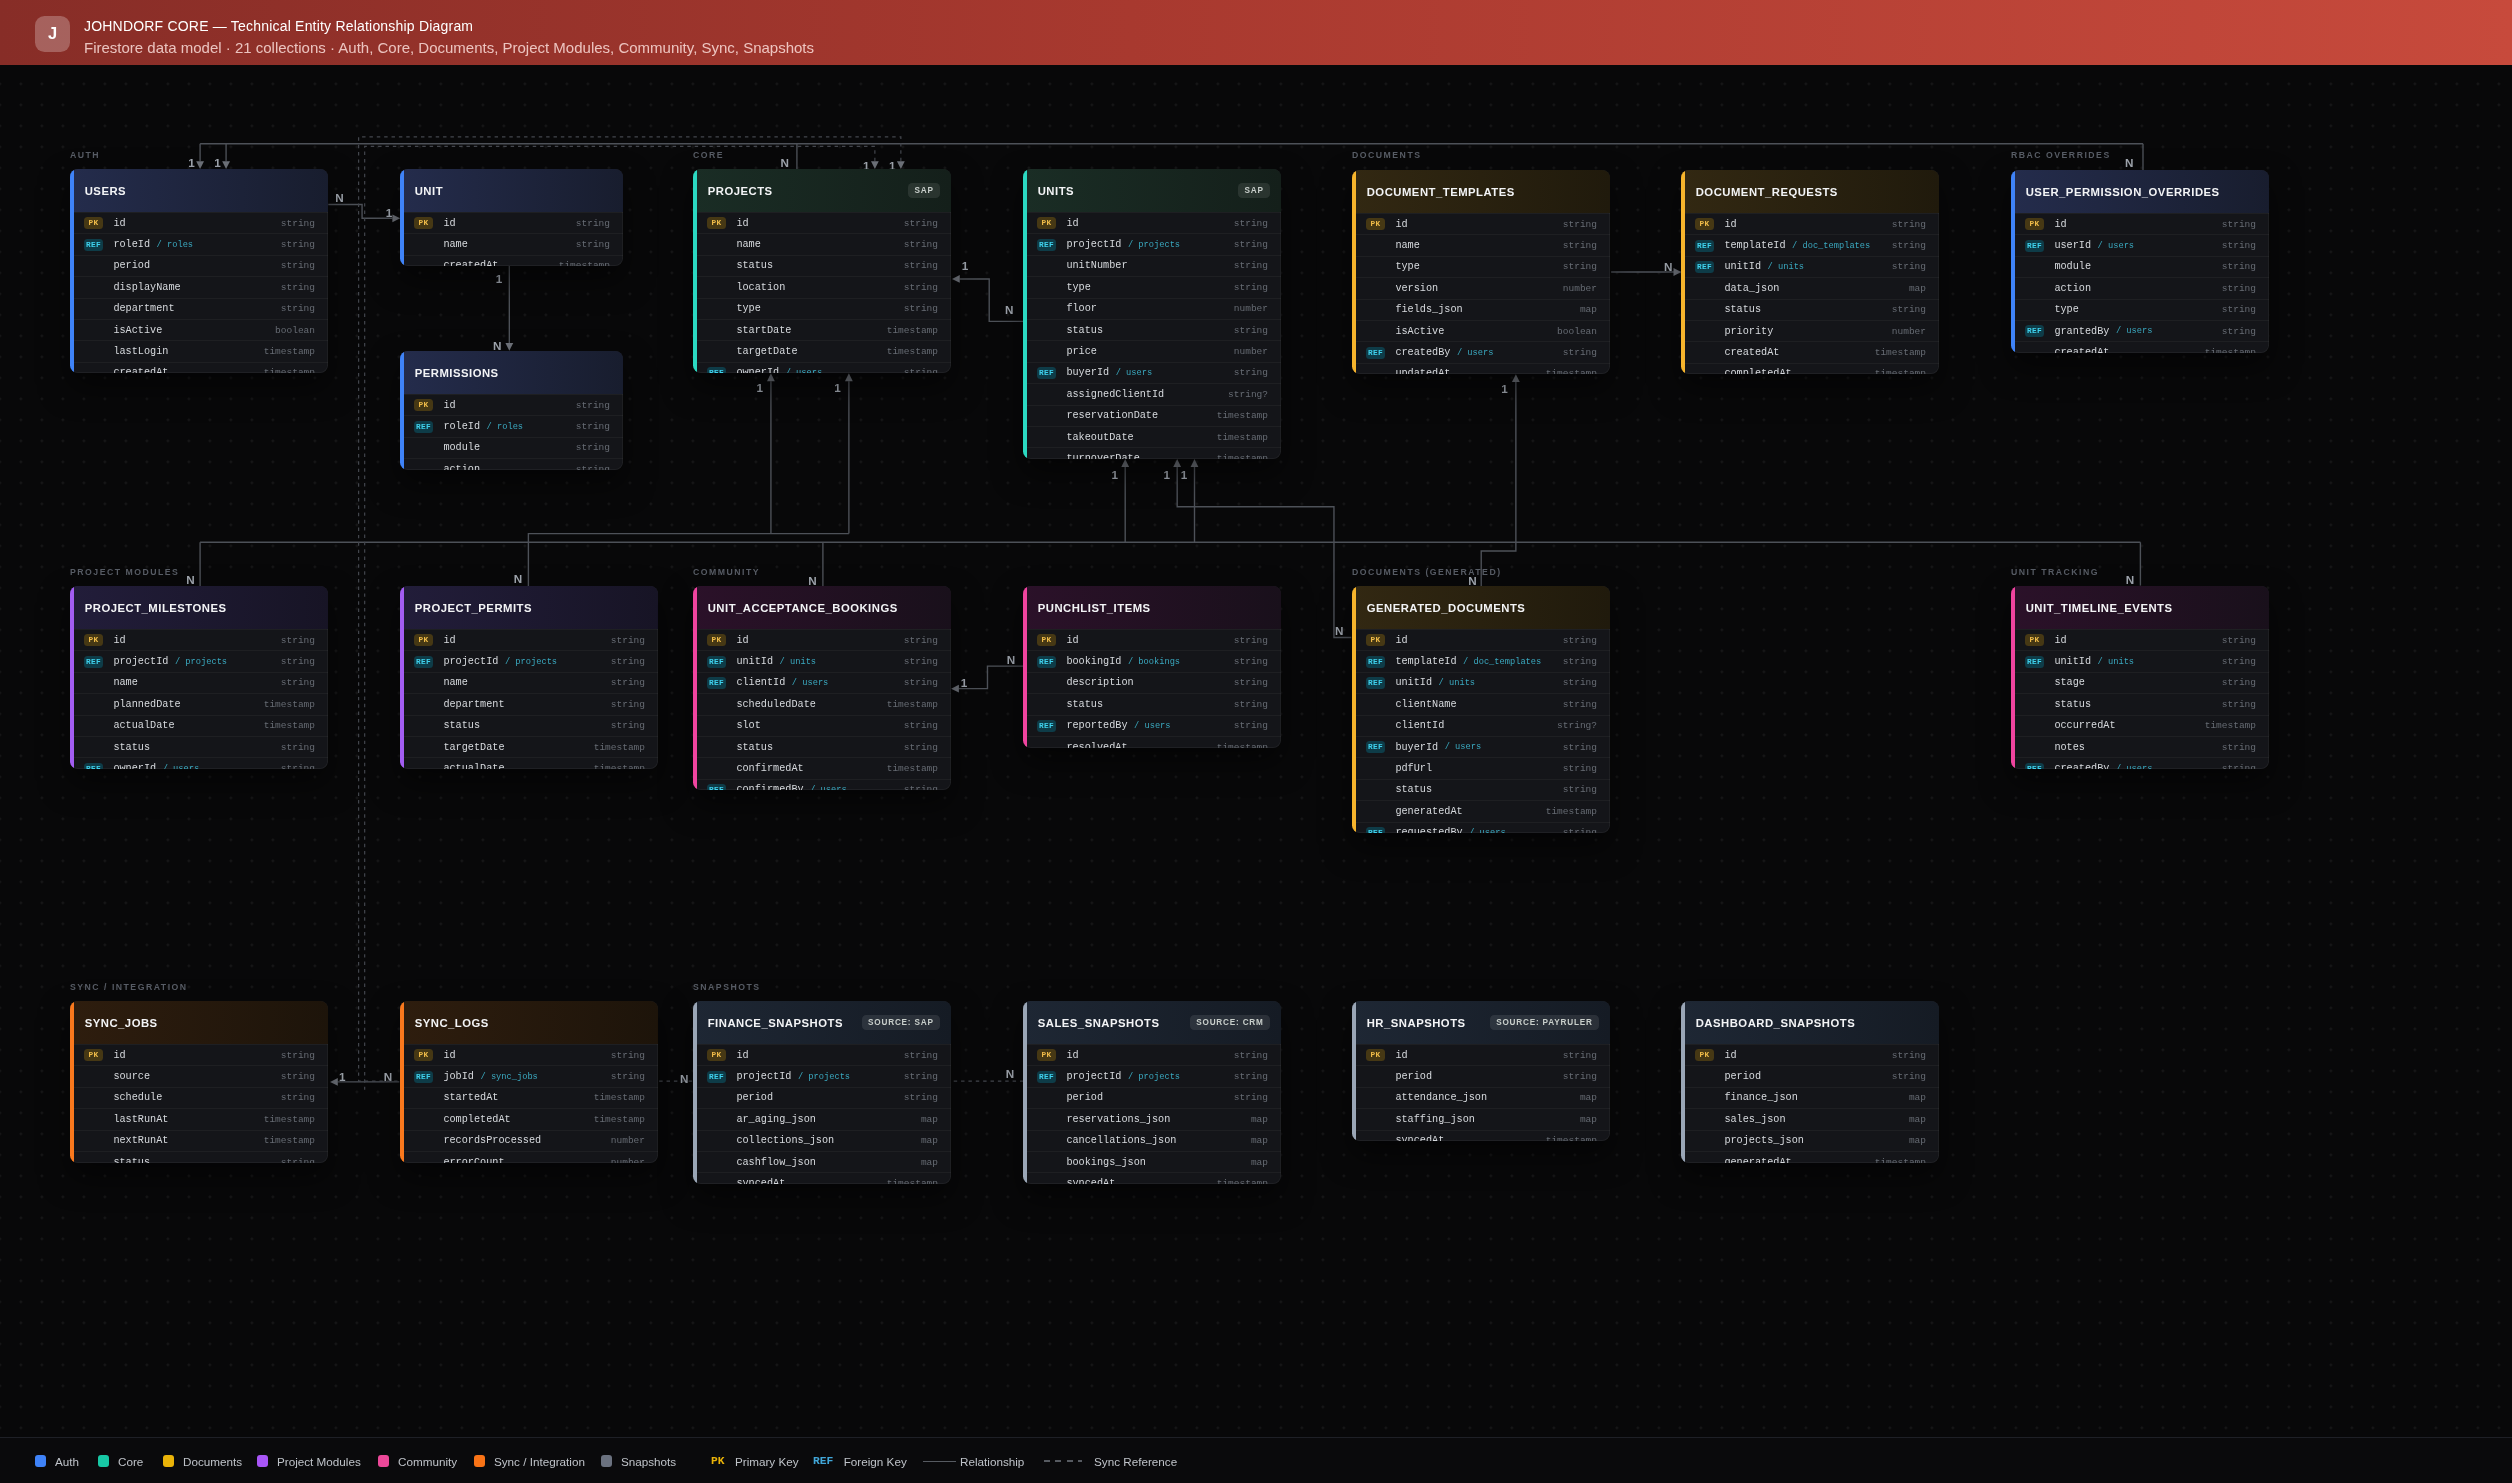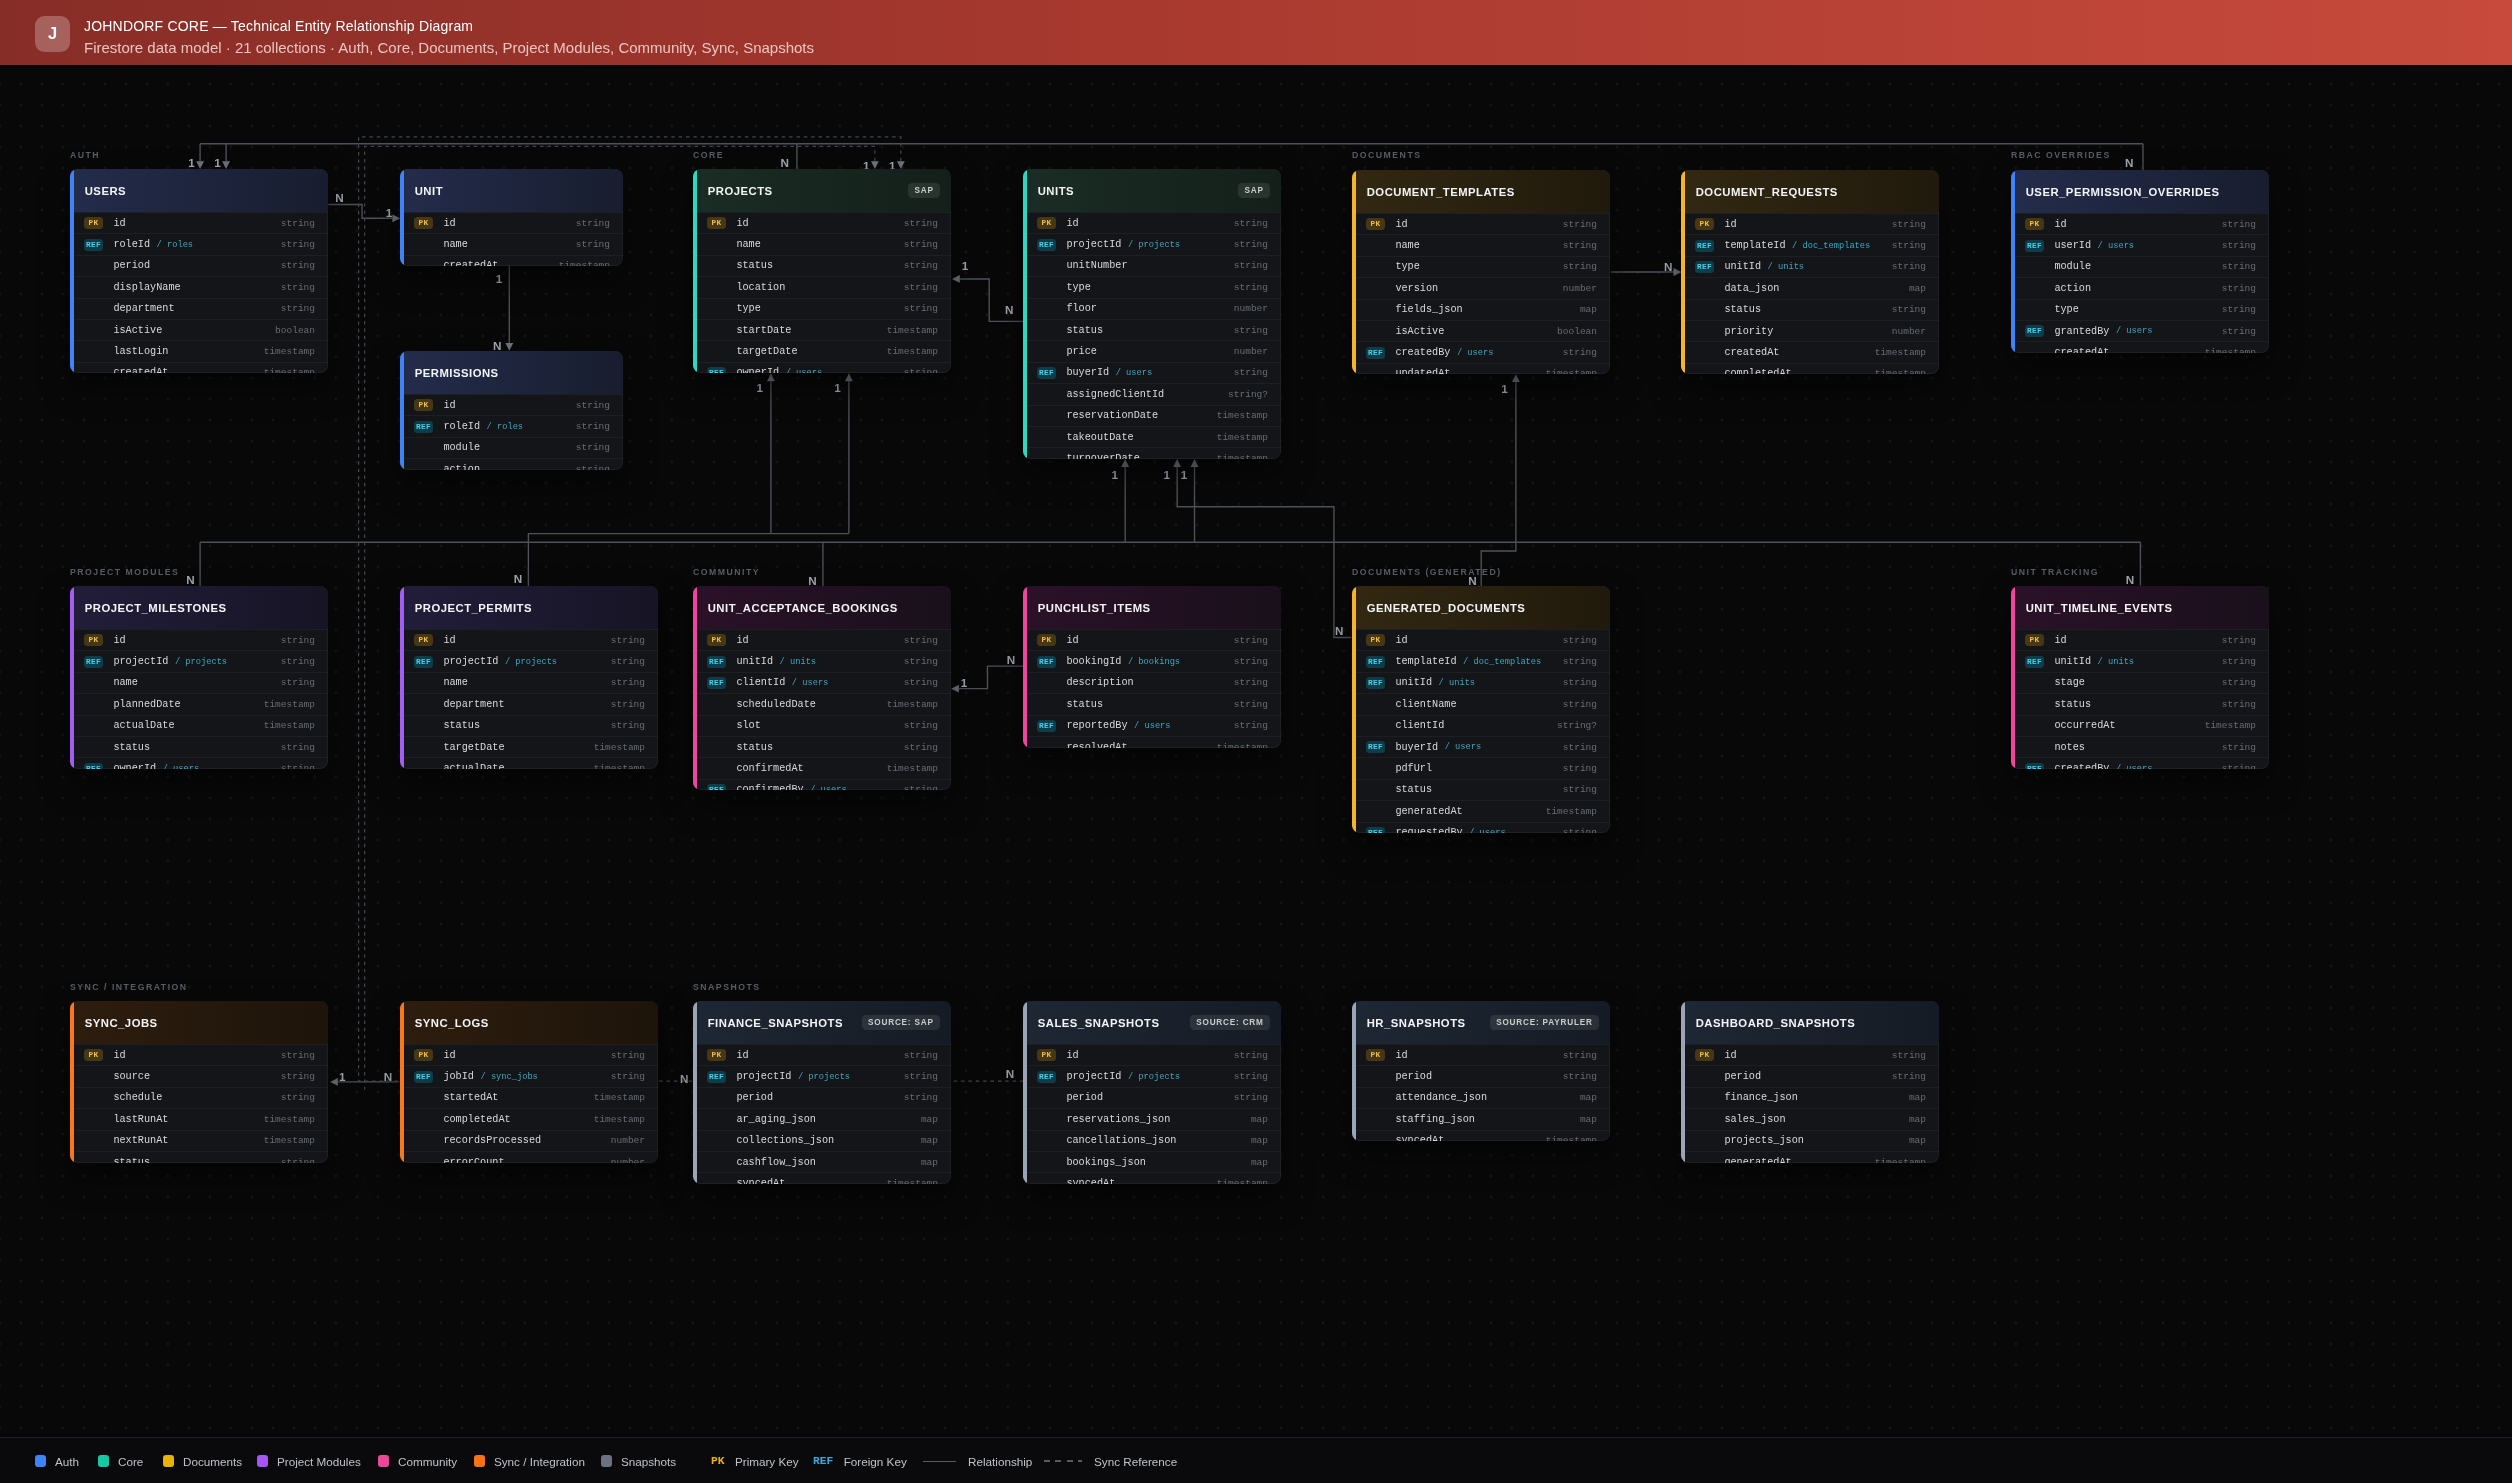--- a/index.html
+++ b/index.html
@@ -1009,20 +1009,20 @@
 <div class="litem" style="left:711px">
         <span class="lpk">PK</span>
         <span class="ltx" style="margin-left:10.4px">Primary Key</span>
       </div>
 <div class="litem" style="left:813px">
         <span class="lref">REF</span>
         <span class="ltx" style="margin-left:10.4px">Foreign Key</span>
       </div>
 <div class="litem" style="left:923px">
         <span class="lline"></span>
-        <span class="ltx" style="margin-left:12px">Relationship</span>
+        <span class="ltx" style="margin-left:4px">Relationship</span>
       </div>
 <div class="litem" style="left:1044px">
         <span class="ldash"></span>
         <span class="ltx" style="margin-left:12px">Sync Reference</span>
       </div>
 </div>
 </div>
 
 </body></html>

